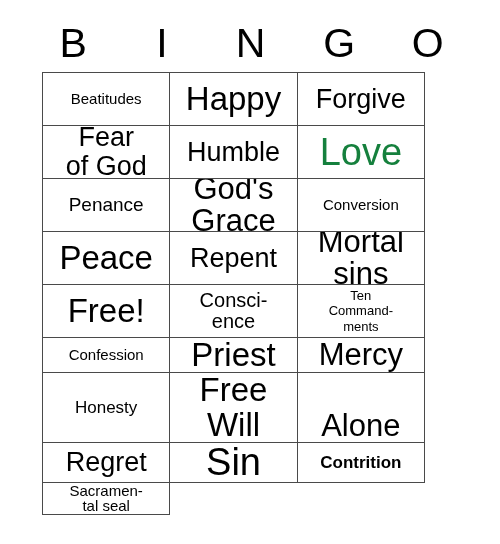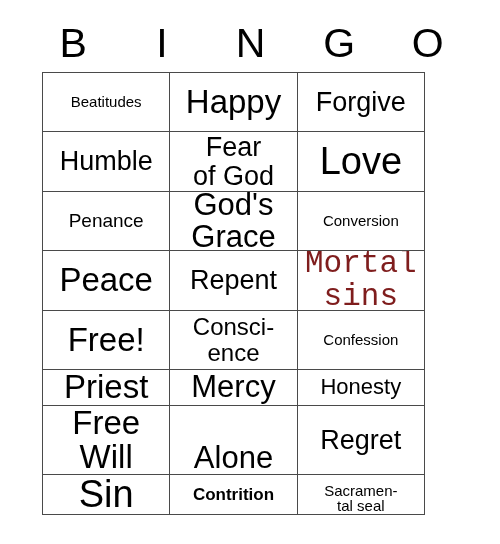--- a/index.html
+++ b/index.html
@@ -77,22 +77,22 @@
     line-height: 1.04;
     white-space: pre-line;
     word-break: normal;
   }
 
   
   .sz-xs   { font-size: 13px; line-height: 1.18; }
   .sz-s    { font-size: 15px; }
   .sz-sm   { font-size: 17px; }
   .sz-m    { font-size: 19px; }
-  .sz-ml   { font-size: 22px; }
-  .sz-l    { font-size: 24px; line-height: 1.08; }
+  .sz-ml   { font-size: 17px; }
+  .sz-l    { font-size: 20px; line-height: 1.08; }
   .sz-xl   { font-size: 27px; line-height: 1.06; }
   .sz-xxl  { font-size: 31px; line-height: 1.04; }
   .sz-3xl  { font-size: 33px; line-height: 1.04; }
   .sz-4xl  { font-size: 38px; line-height: 1.02; }
 </style>
 </head>
 <body style="background: rgb(255, 255, 255);">
 
 <div id="card">
 
@@ -109,57 +109,62 @@
     <div class="cell" style="border-right-color: rgb(74, 74, 74); border-bottom-color: rgb(74, 74, 74);">
       <span class="cell-text sz-s" style="color: rgb(0, 0, 0);">Beatitudes</span>
     </div>
     <div class="cell" style="border-right-color: rgb(74, 74, 74); border-bottom-color: rgb(74, 74, 74);">
       <span class="cell-text sz-3xl" style="color: rgb(0, 0, 0);">Happy</span>
     </div>
     <div class="cell" style="border-right-color: rgb(74, 74, 74); border-bottom-color: rgb(74, 74, 74);">
       <span class="cell-text sz-xl" style="color: rgb(0, 0, 0);">Forgive</span>
     </div>
     <div class="cell" style="border-right-color: rgb(74, 74, 74); border-bottom-color: rgb(74, 74, 74);">
-      <span class="cell-text sz-xl" style="color: rgb(0, 0, 0);">Humble</span>
-    </div>
-    <div class="cell" style="border-right-color: rgb(74, 74, 74); border-bottom-color: rgb(74, 74, 74);">
       <span class="cell-text sz-xl" style="color: rgb(0, 0, 0);">Fear
 of God</span>
     </div>
-
-    <div class="cell" style="border-right-color: rgb(74, 74, 74); border-bottom-color: rgb(74, 74, 74);">
-      <span class="cell-text sz-4xl" style="color: #000000;">Love</span>
+    <div class="cell" style="border-right-color: rgb(74, 74, 74); border-bottom-color: rgb(74, 74, 74);">
+      <span class="cell-text sz-xl" style="color: rgb(0, 0, 0);">Humble</span>
+    </div>
+
+    <div class="cell" style="border-right-color: rgb(74, 74, 74); border-bottom-color: rgb(74, 74, 74);">
+      <span class="cell-text sz-4xl" style="color: #15803d;">Love</span>
     </div>
     <div class="cell" style="border-right-color: rgb(74, 74, 74); border-bottom-color: rgb(74, 74, 74);">
       <span class="cell-text sz-m" style="color: rgb(0, 0, 0);">Penance</span>
     </div>
     <div class="cell" style="border-right-color: rgb(74, 74, 74); border-bottom-color: rgb(74, 74, 74);">
       <span class="cell-text sz-xxl" style="color: rgb(0, 0, 0);">God's
 Grace</span>
     </div>
     <div class="cell" style="border-right-color: rgb(74, 74, 74); border-bottom-color: rgb(74, 74, 74);">
       <span class="cell-text sz-s" style="color: rgb(0, 0, 0);">Conversion</span>
     </div>
     <div class="cell" style="border-right-color: rgb(74, 74, 74); border-bottom-color: rgb(74, 74, 74);">
       <span class="cell-text sz-3xl" style="color: rgb(0, 0, 0);">Peace</span>
     </div>
 
     <div class="cell" style="border-right-color: rgb(74, 74, 74); border-bottom-color: rgb(74, 74, 74);">
       <span class="cell-text sz-xl" style="color: rgb(0, 0, 0);">Repent</span>
     </div>
     <div class="cell" style="border-right-color: rgb(74, 74, 74); border-bottom-color: rgb(74, 74, 74);">
-      <span class="cell-text sz-xxl" style="color: #7f1d1d; font-family: Liberation Mono, monospace;">Mortal
+      <span class="cell-text sz-xxl" style="color: #000000;">Mortal
 sins</span>
     </div>
     <div class="cell" style="border-right-color: rgb(74, 74, 74); border-bottom-color: rgb(74, 74, 74);">
       <span class="cell-text sz-3xl" style="color: rgb(0, 0, 0);">Free!</span>
     </div>
     <div class="cell" style="border-right-color: rgb(74, 74, 74); border-bottom-color: rgb(74, 74, 74);">
       <span class="cell-text sz-l" style="color: rgb(0, 0, 0);">Consci-
 ence</span>
+    </div>
+    <div class="cell" style="border-right-color: rgb(74, 74, 74); border-bottom-color: rgb(74, 74, 74);">
+      <span class="cell-text sz-xs" style="color: rgb(0, 0, 0);">Ten
+Command-
+ments</span>
     </div>
 
     <div class="cell" style="border-right-color: rgb(74, 74, 74); border-bottom-color: rgb(74, 74, 74);">
       <span class="cell-text sz-s" style="color: rgb(0, 0, 0);">Confession</span>
     </div>
     <div class="cell" style="border-right-color: rgb(74, 74, 74); border-bottom-color: rgb(74, 74, 74);">
       <span class="cell-text sz-3xl" style="color: rgb(0, 0, 0);">Priest</span>
     </div>
     <div class="cell" style="border-right-color: rgb(74, 74, 74); border-bottom-color: rgb(74, 74, 74);">
       <span class="cell-text sz-xxl" style="color: rgb(0, 0, 0);">Mercy</span>

